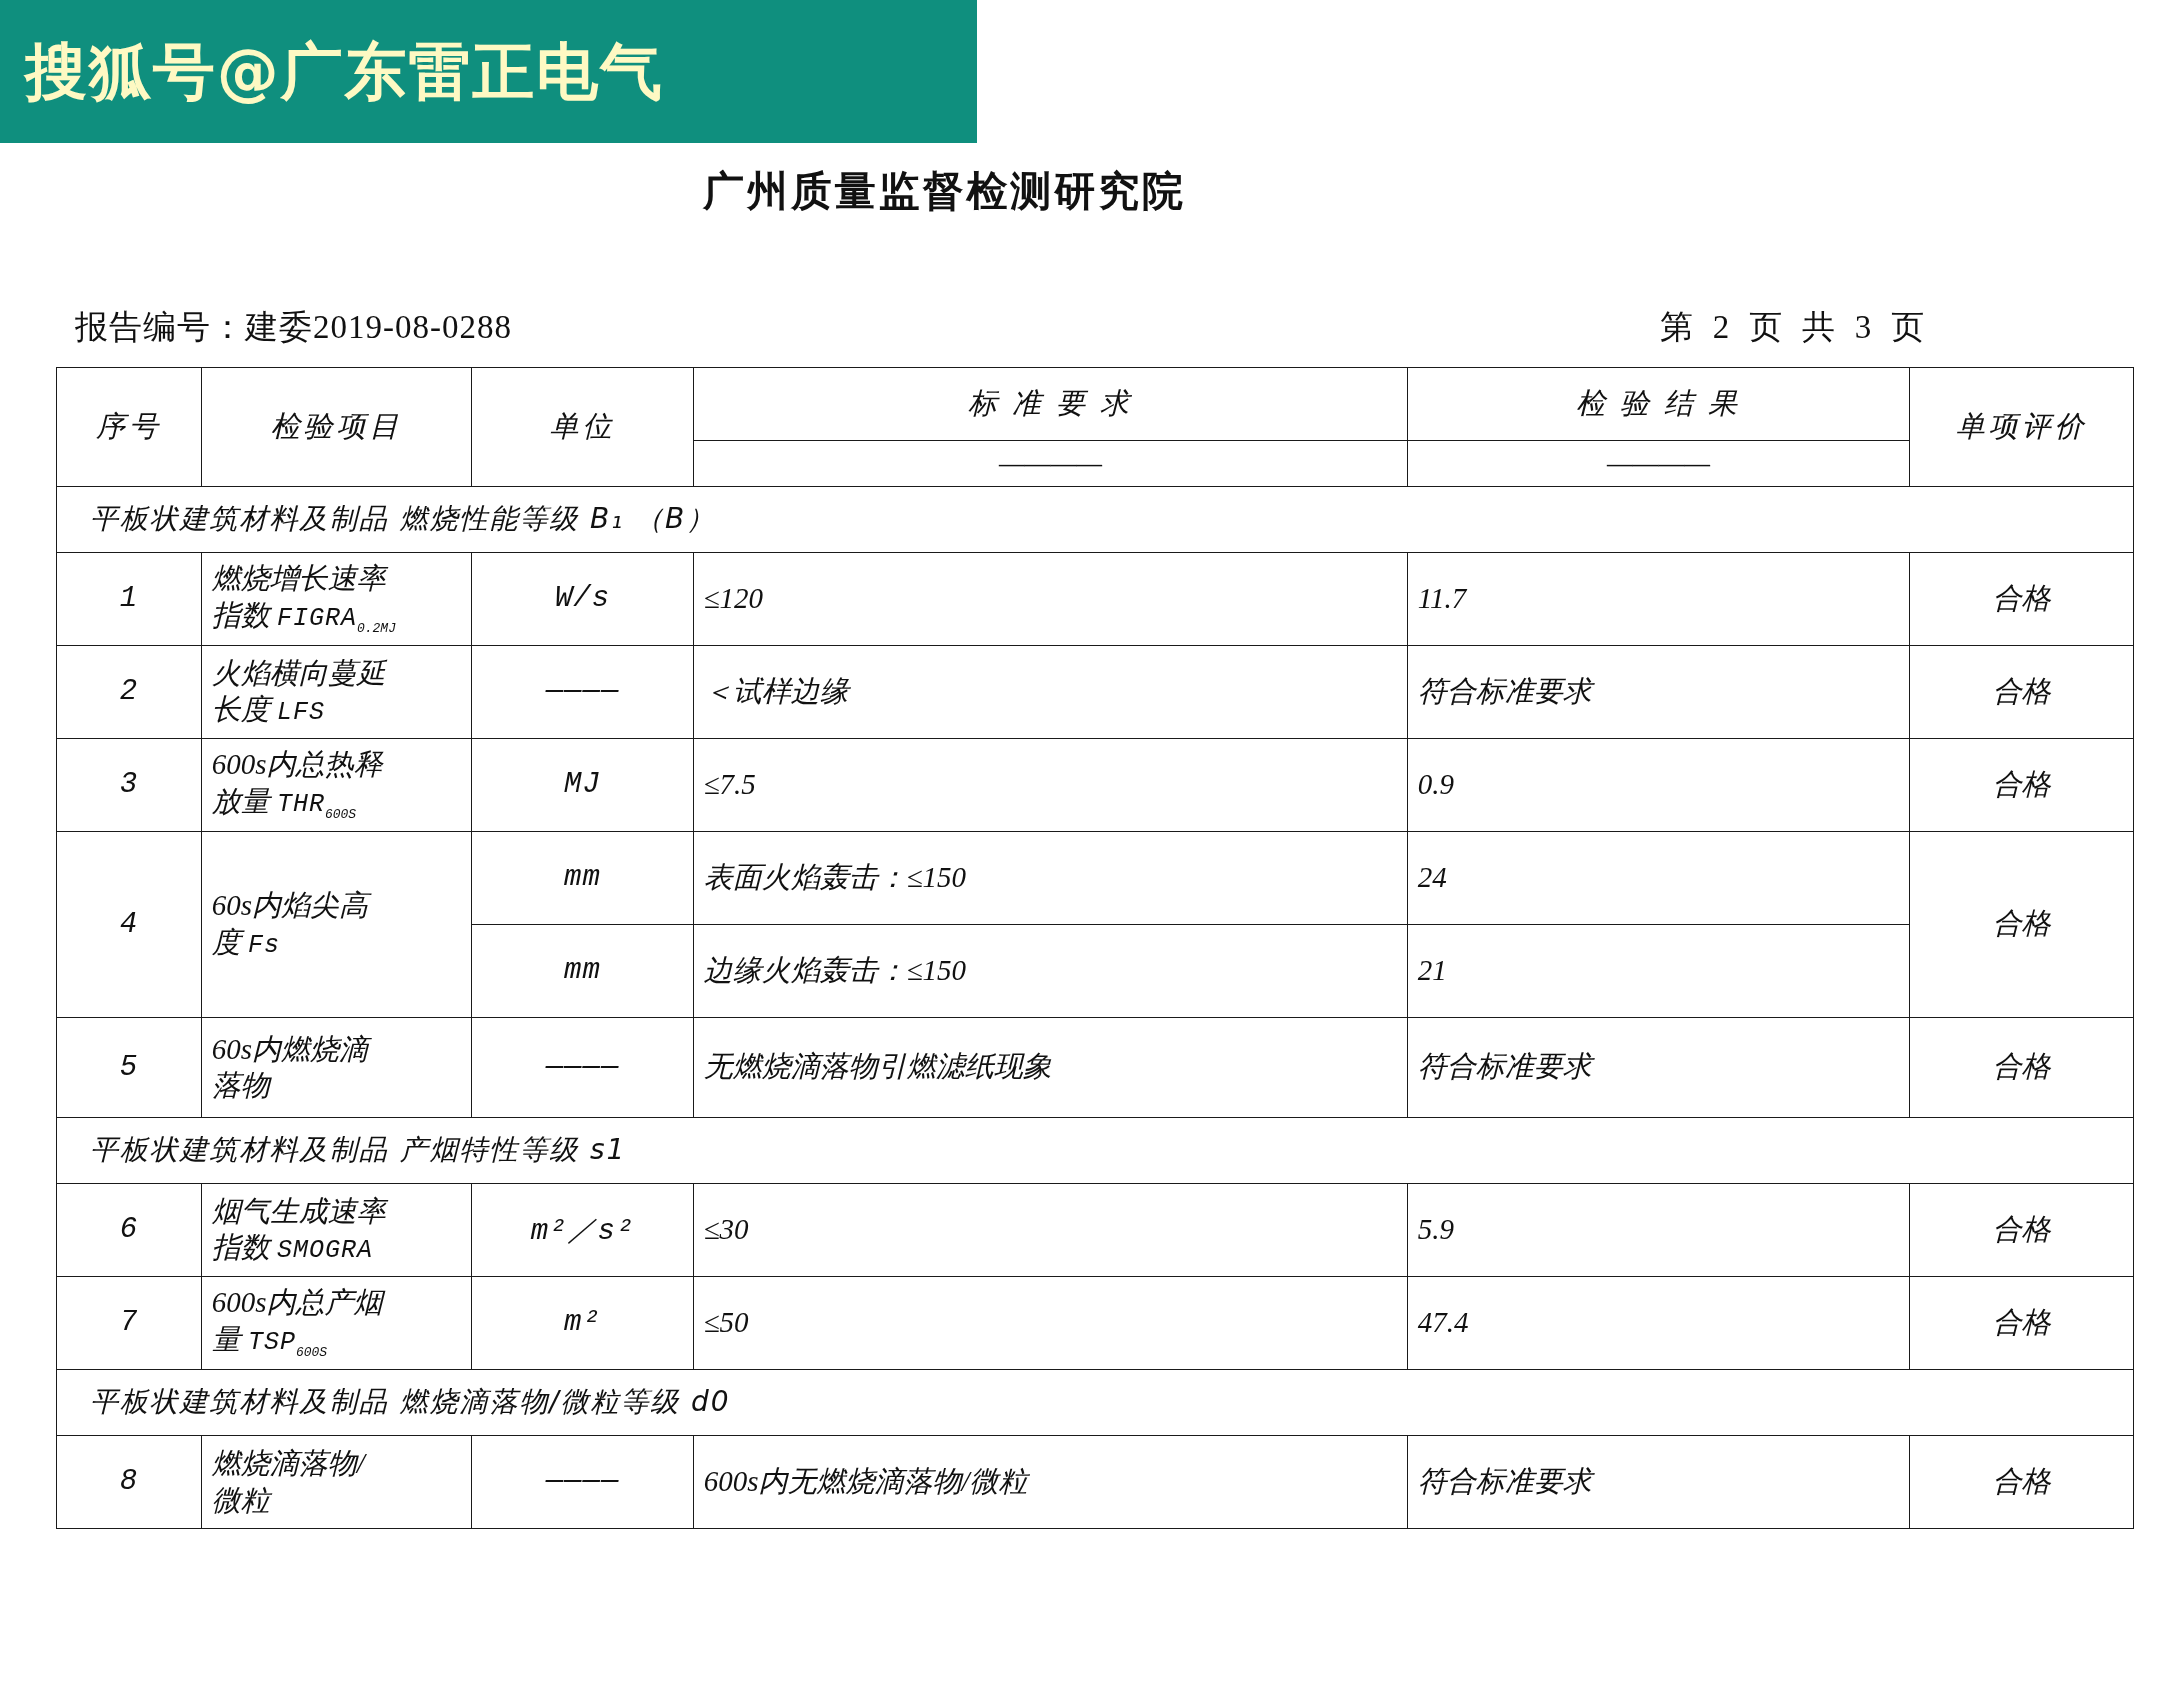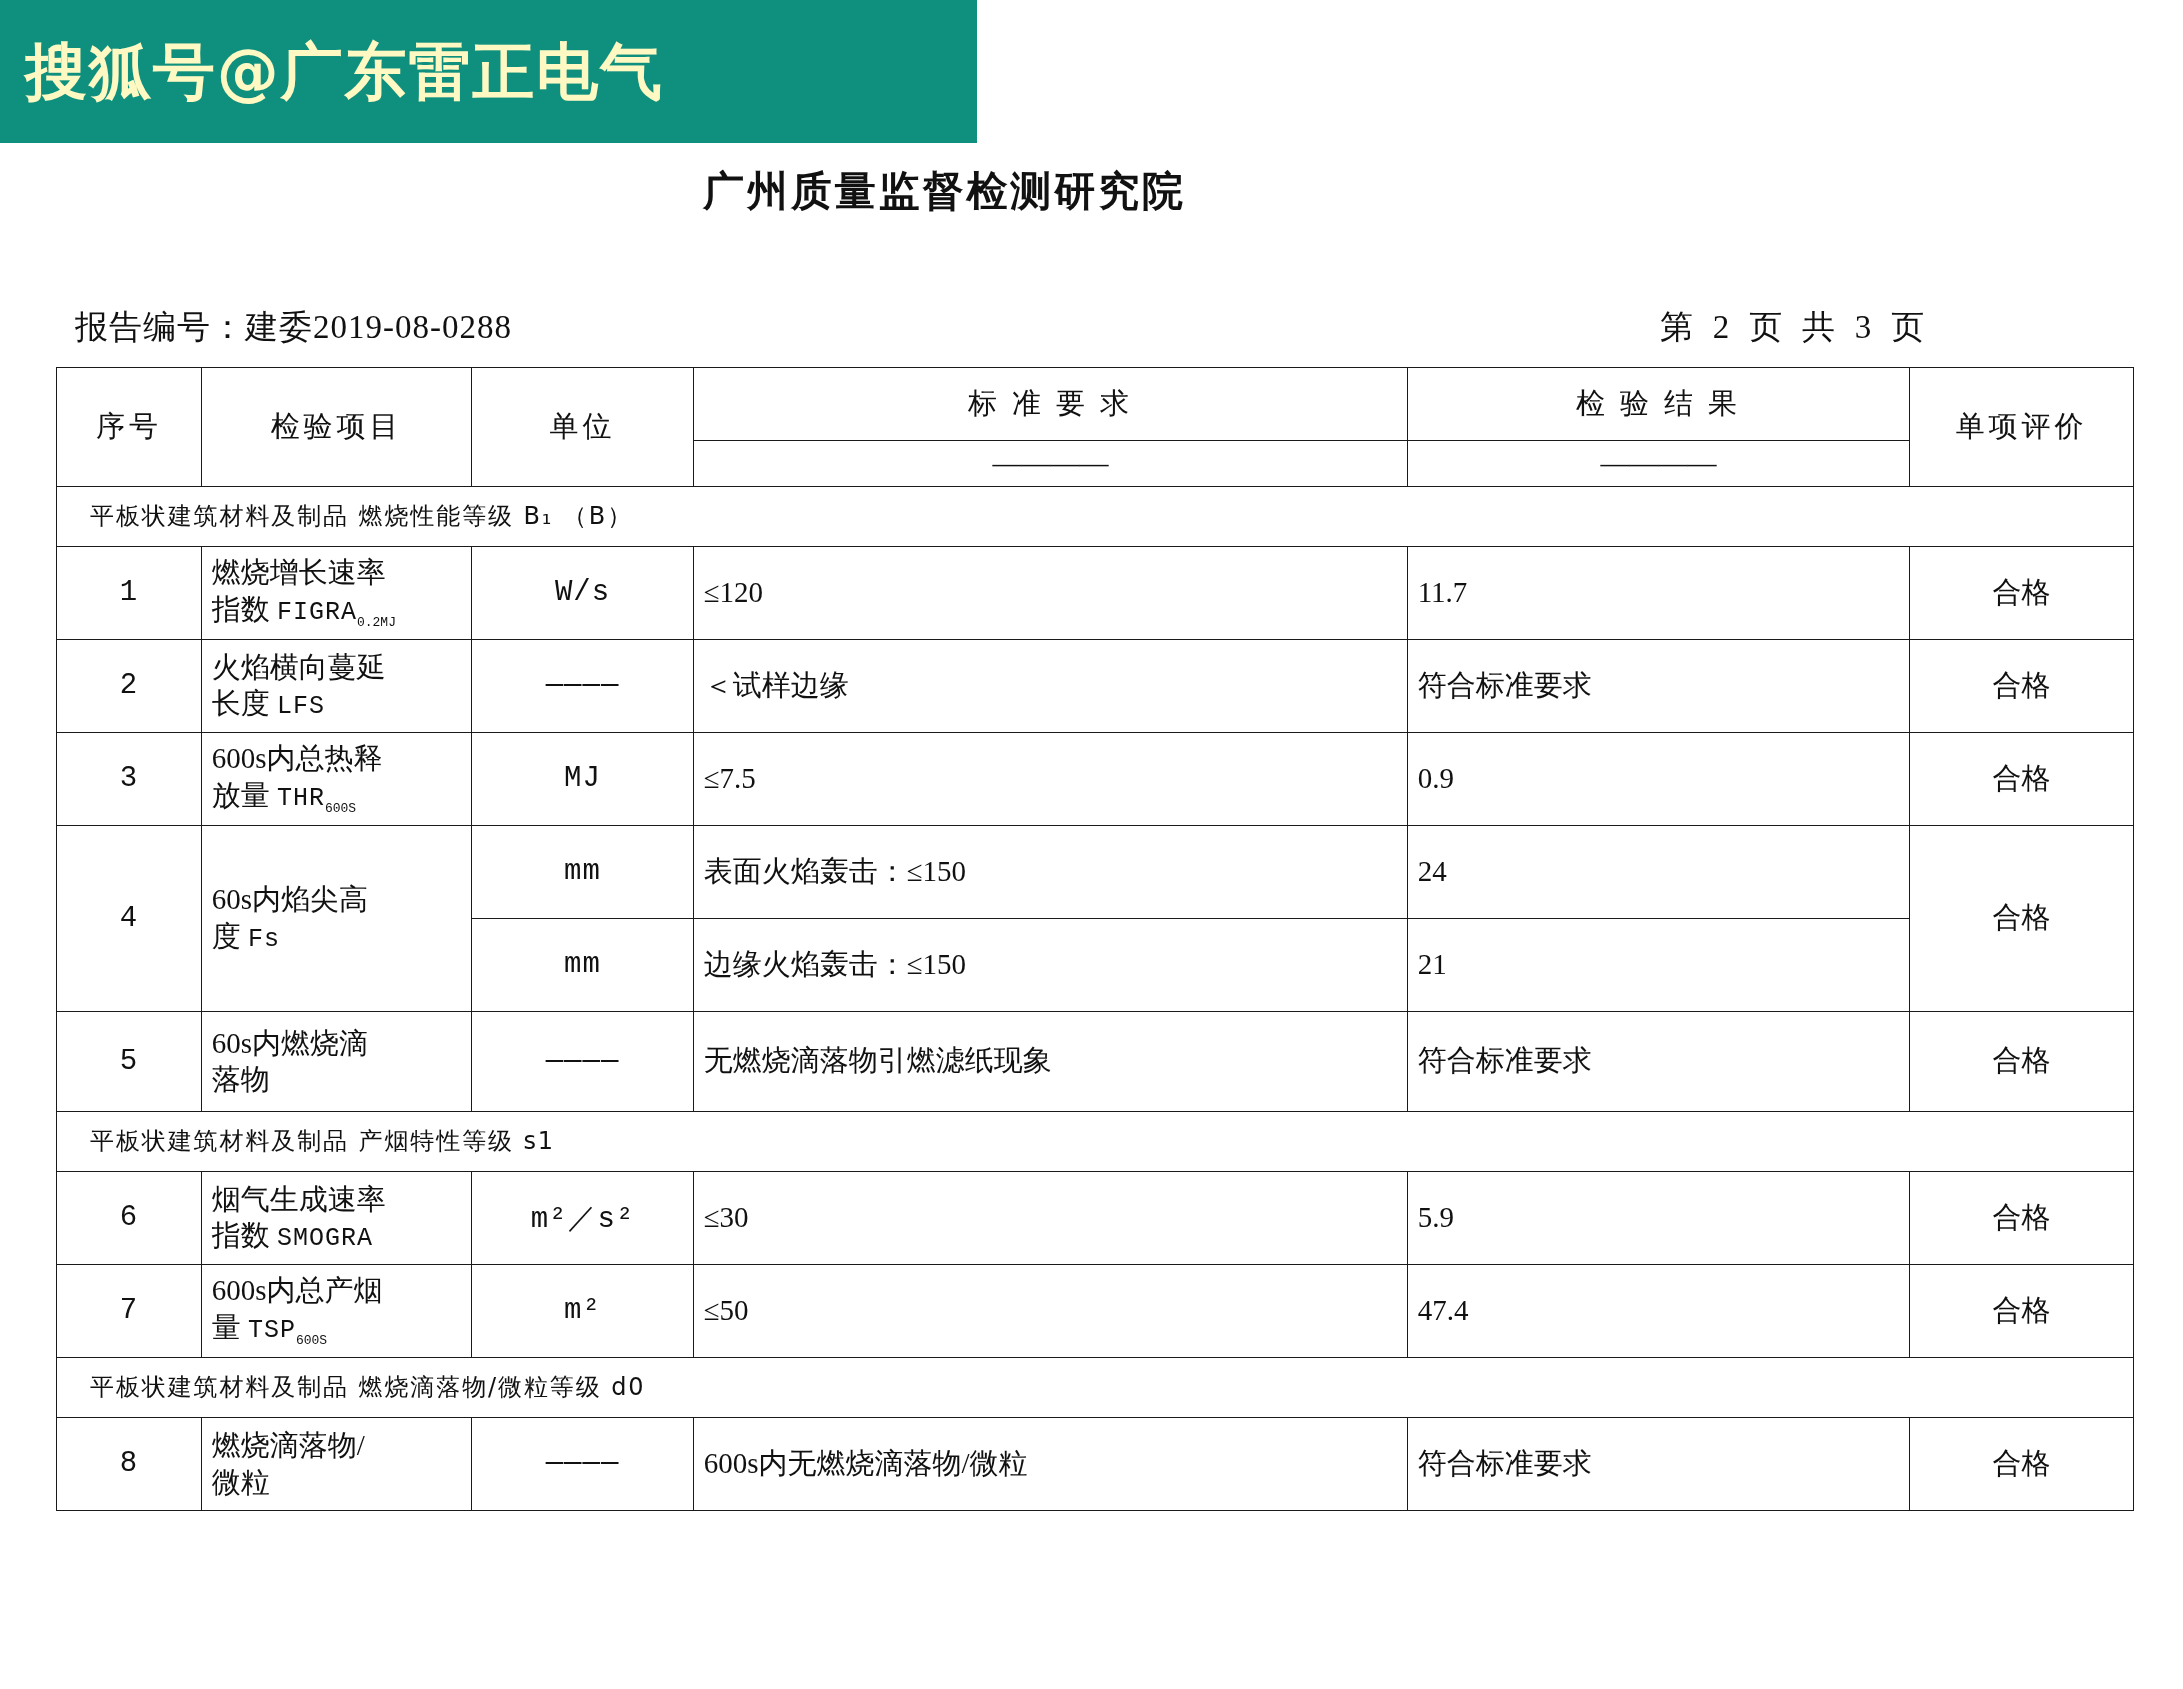--- a/index.html
+++ b/index.html
@@ -79,20 +79,21 @@
   }
 
   
   .report-table {
     position: absolute;
     left: 56px;
     top: 367px;
     width: 2078px;
     border-collapse: collapse;
     table-layout: fixed;
+    font-style: italic;
   }
   .report-table td, .report-table th {
     border: 1.9px solid #1a1a1a;
     padding: 5.8px 9.7px;
     font-size: 29px;
     font-weight: normal;
     vertical-align: middle;
     box-sizing: border-box;
   }
   .c-no      { width: 145px; text-align: center; }
@@ -105,21 +106,21 @@
   .head-cell {
     text-align: center;
     font-size: 31px;
     letter-spacing: 3.9px;
   }
   .head-tall { height: 73px; }
   .dash-cell { text-align: center; font-size: 29px; letter-spacing: 0; }
 
   .section-row td {
     font-family: "DejaVu Sans", "Liberation Sans", sans-serif;
-    font-size: 24px;
+    font-size: 28px;
     letter-spacing: 1.9px;
     padding: 13.5px 9.7px 13.5px 33px;
     text-align: left;
   }
 
   .item-cell {
     line-height: 1.26;
     font-size: 28px;
   }
   .item-cell .lat {

